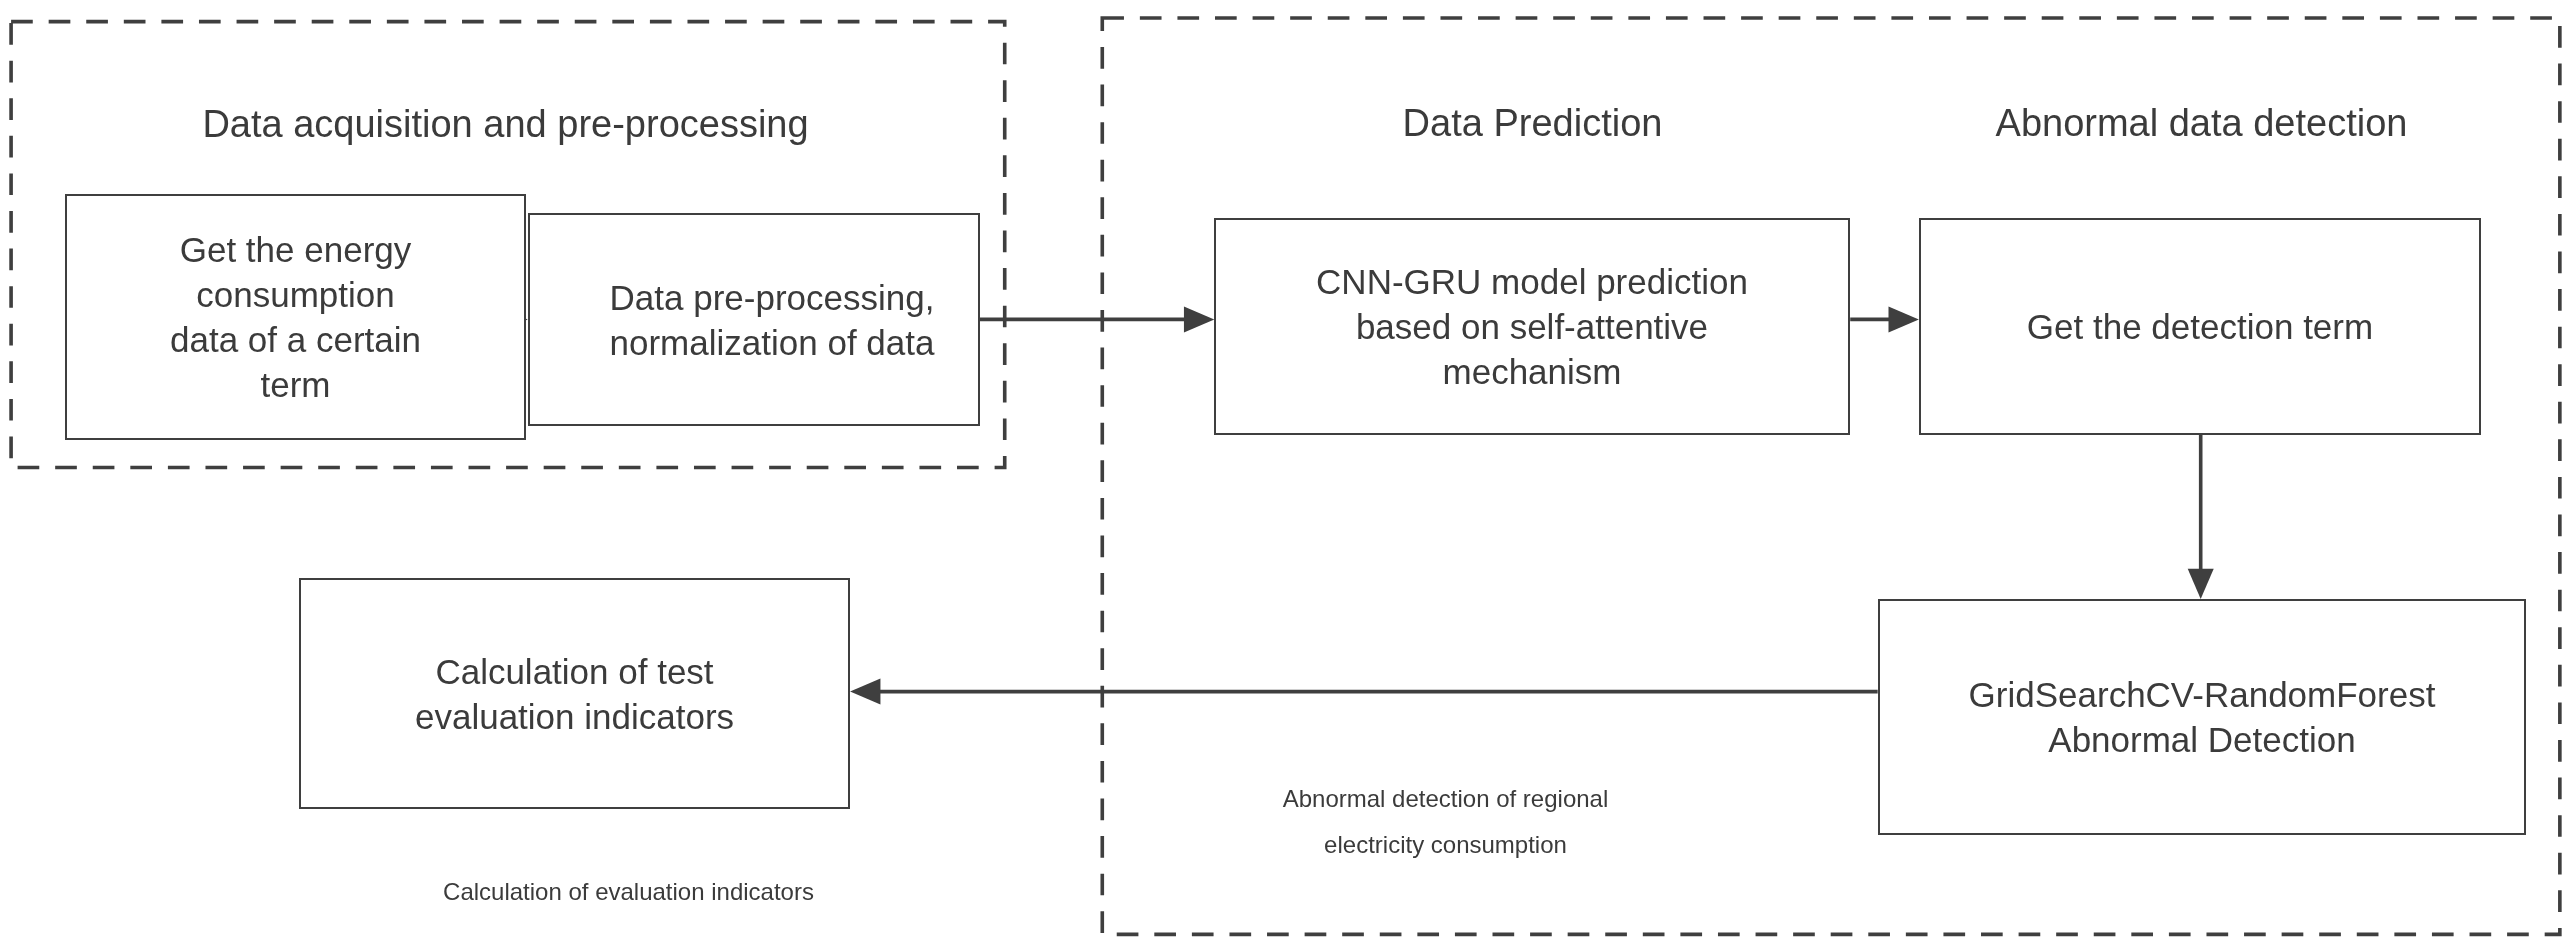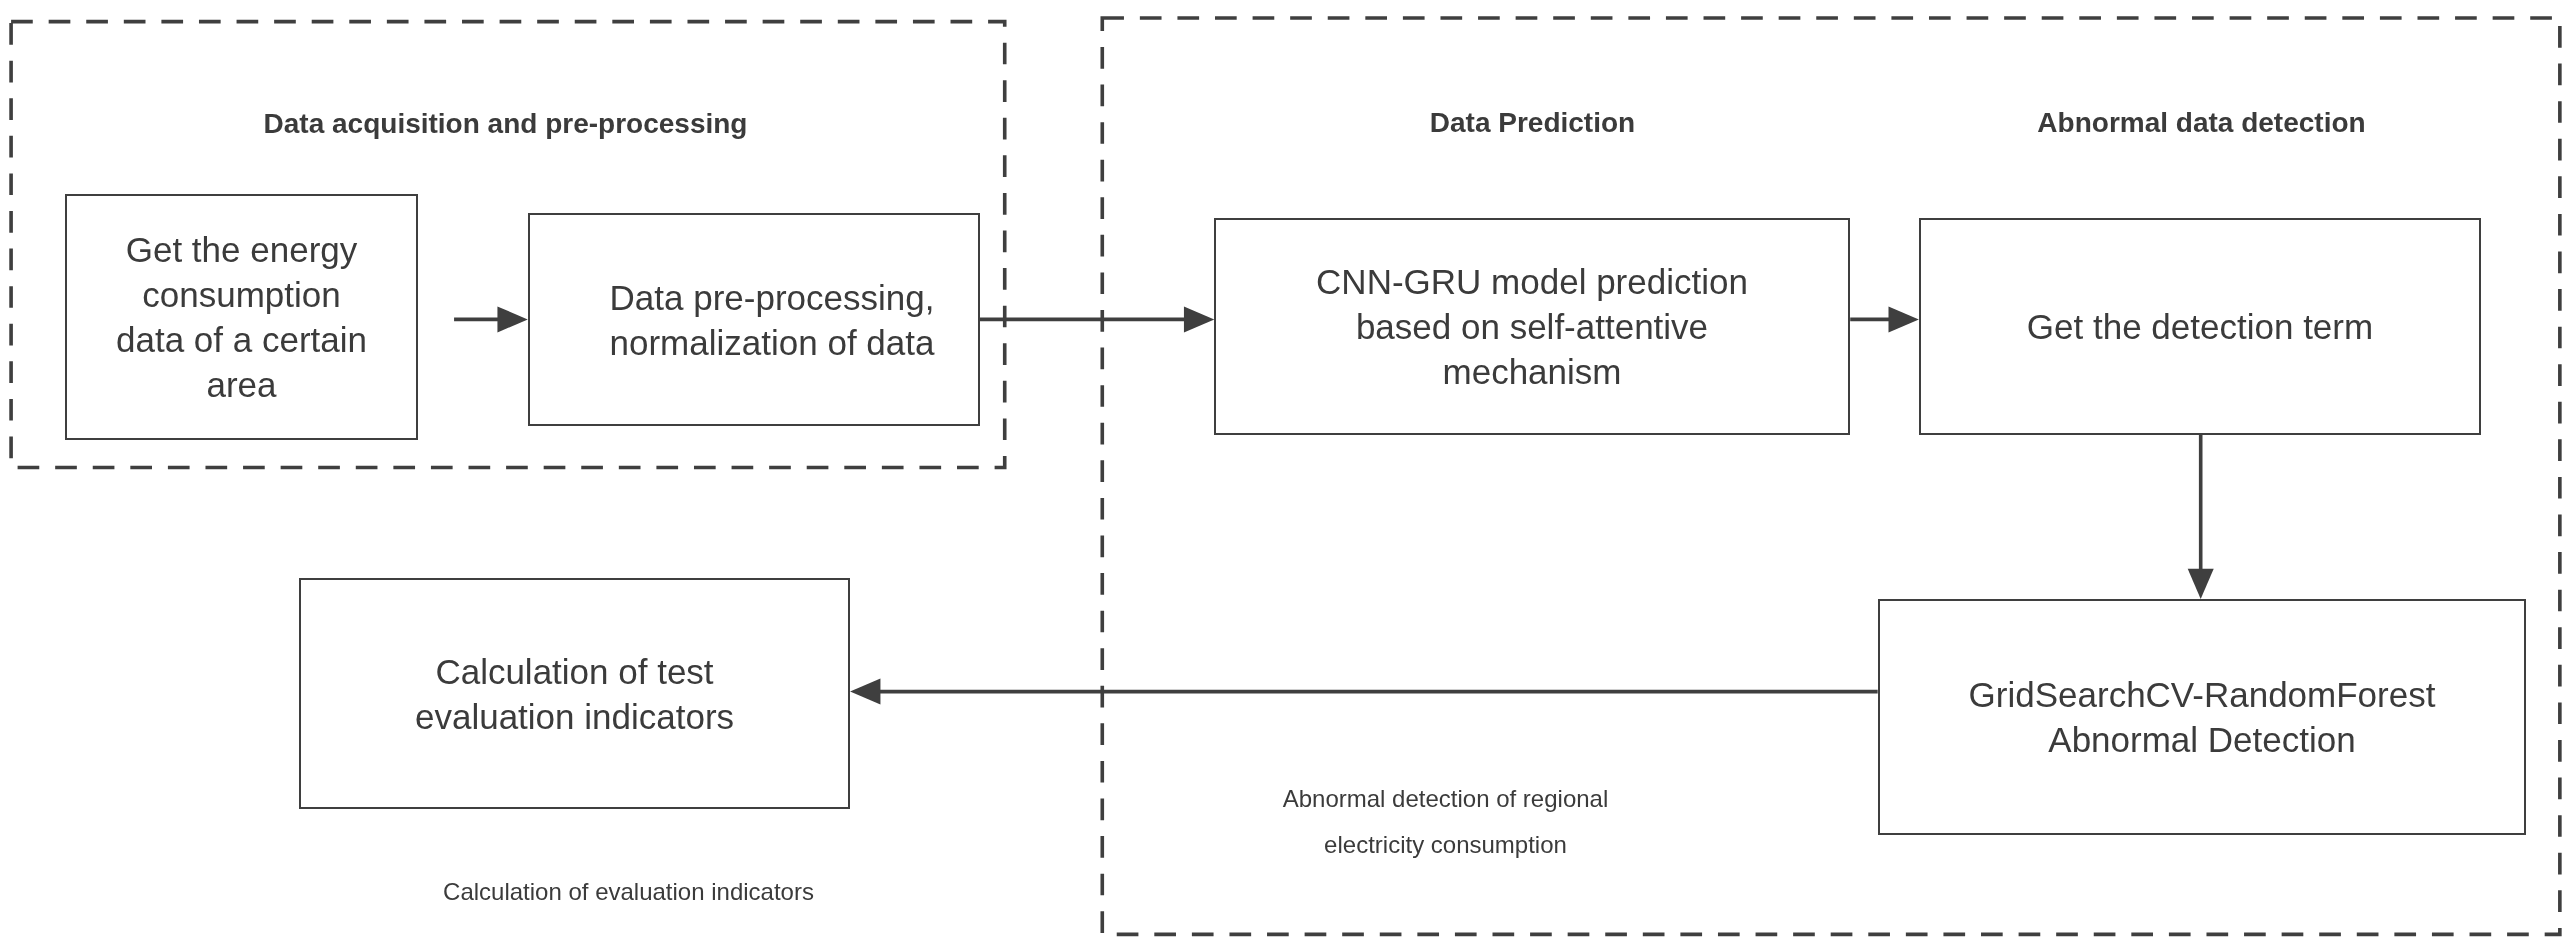--- a/index.html
+++ b/index.html
@@ -32,24 +32,23 @@
     flex-direction: column;
     align-items: center;
     justify-content: center;
     text-align: center;
     font-size: 35px;
     line-height: 45px;
   }
   .gtitle {
     position: absolute;
     text-align: center;
-    font-size: 28px;
+    font-size: 38px;
     line-height: 46px;
     white-space: nowrap;
-    font-weight: bold;
   }
   .caption {
     position: absolute;
     text-align: center;
     font-size: 24px;
     line-height: 46px;
   }
   .caption .cap-line { white-space: nowrap; }
 </style>
 </head>
@@ -84,25 +83,25 @@
 
   <div class="gtitle" style="left:1876px; top:100px; width:651px;">Abnormal data detection</div>
 
   <div class="caption" style="left:1084px; top:776px; width:723px;">
     <div class="cap-line">Abnormal detection of regional</div>
     <div class="cap-line">electricity consumption</div>
   </div>
 
   <div class="caption" style="left:231px; top:869px; width:795px;">Calculation of evaluation indicators</div>
 
-  <div class="fbox" style="left:65px; top:194px; width:353px; height:246px;justify-content:center;">
+  <div class="fbox" style="left:65px; top:194px; width:461px; height:246px;justify-content:center;">
     <div>Get the energy</div>
     <div>consumption</div>
     <div>data of a certain</div>
-    <div>area</div>
+    <div>term</div>
   </div>
 
   <div class="fbox" style="left:528px; top:213px; width:452px; height:213px;padding-left:36px;">
     <div>Data pre-processing,</div>
     <div>normalization of data</div>
   </div>
 
   <div class="fbox" style="left:1214px; top:218px; width:636px; height:217px;">
     <div>CNN-GRU model prediction</div>
     <div>based on self-attentive</div>

